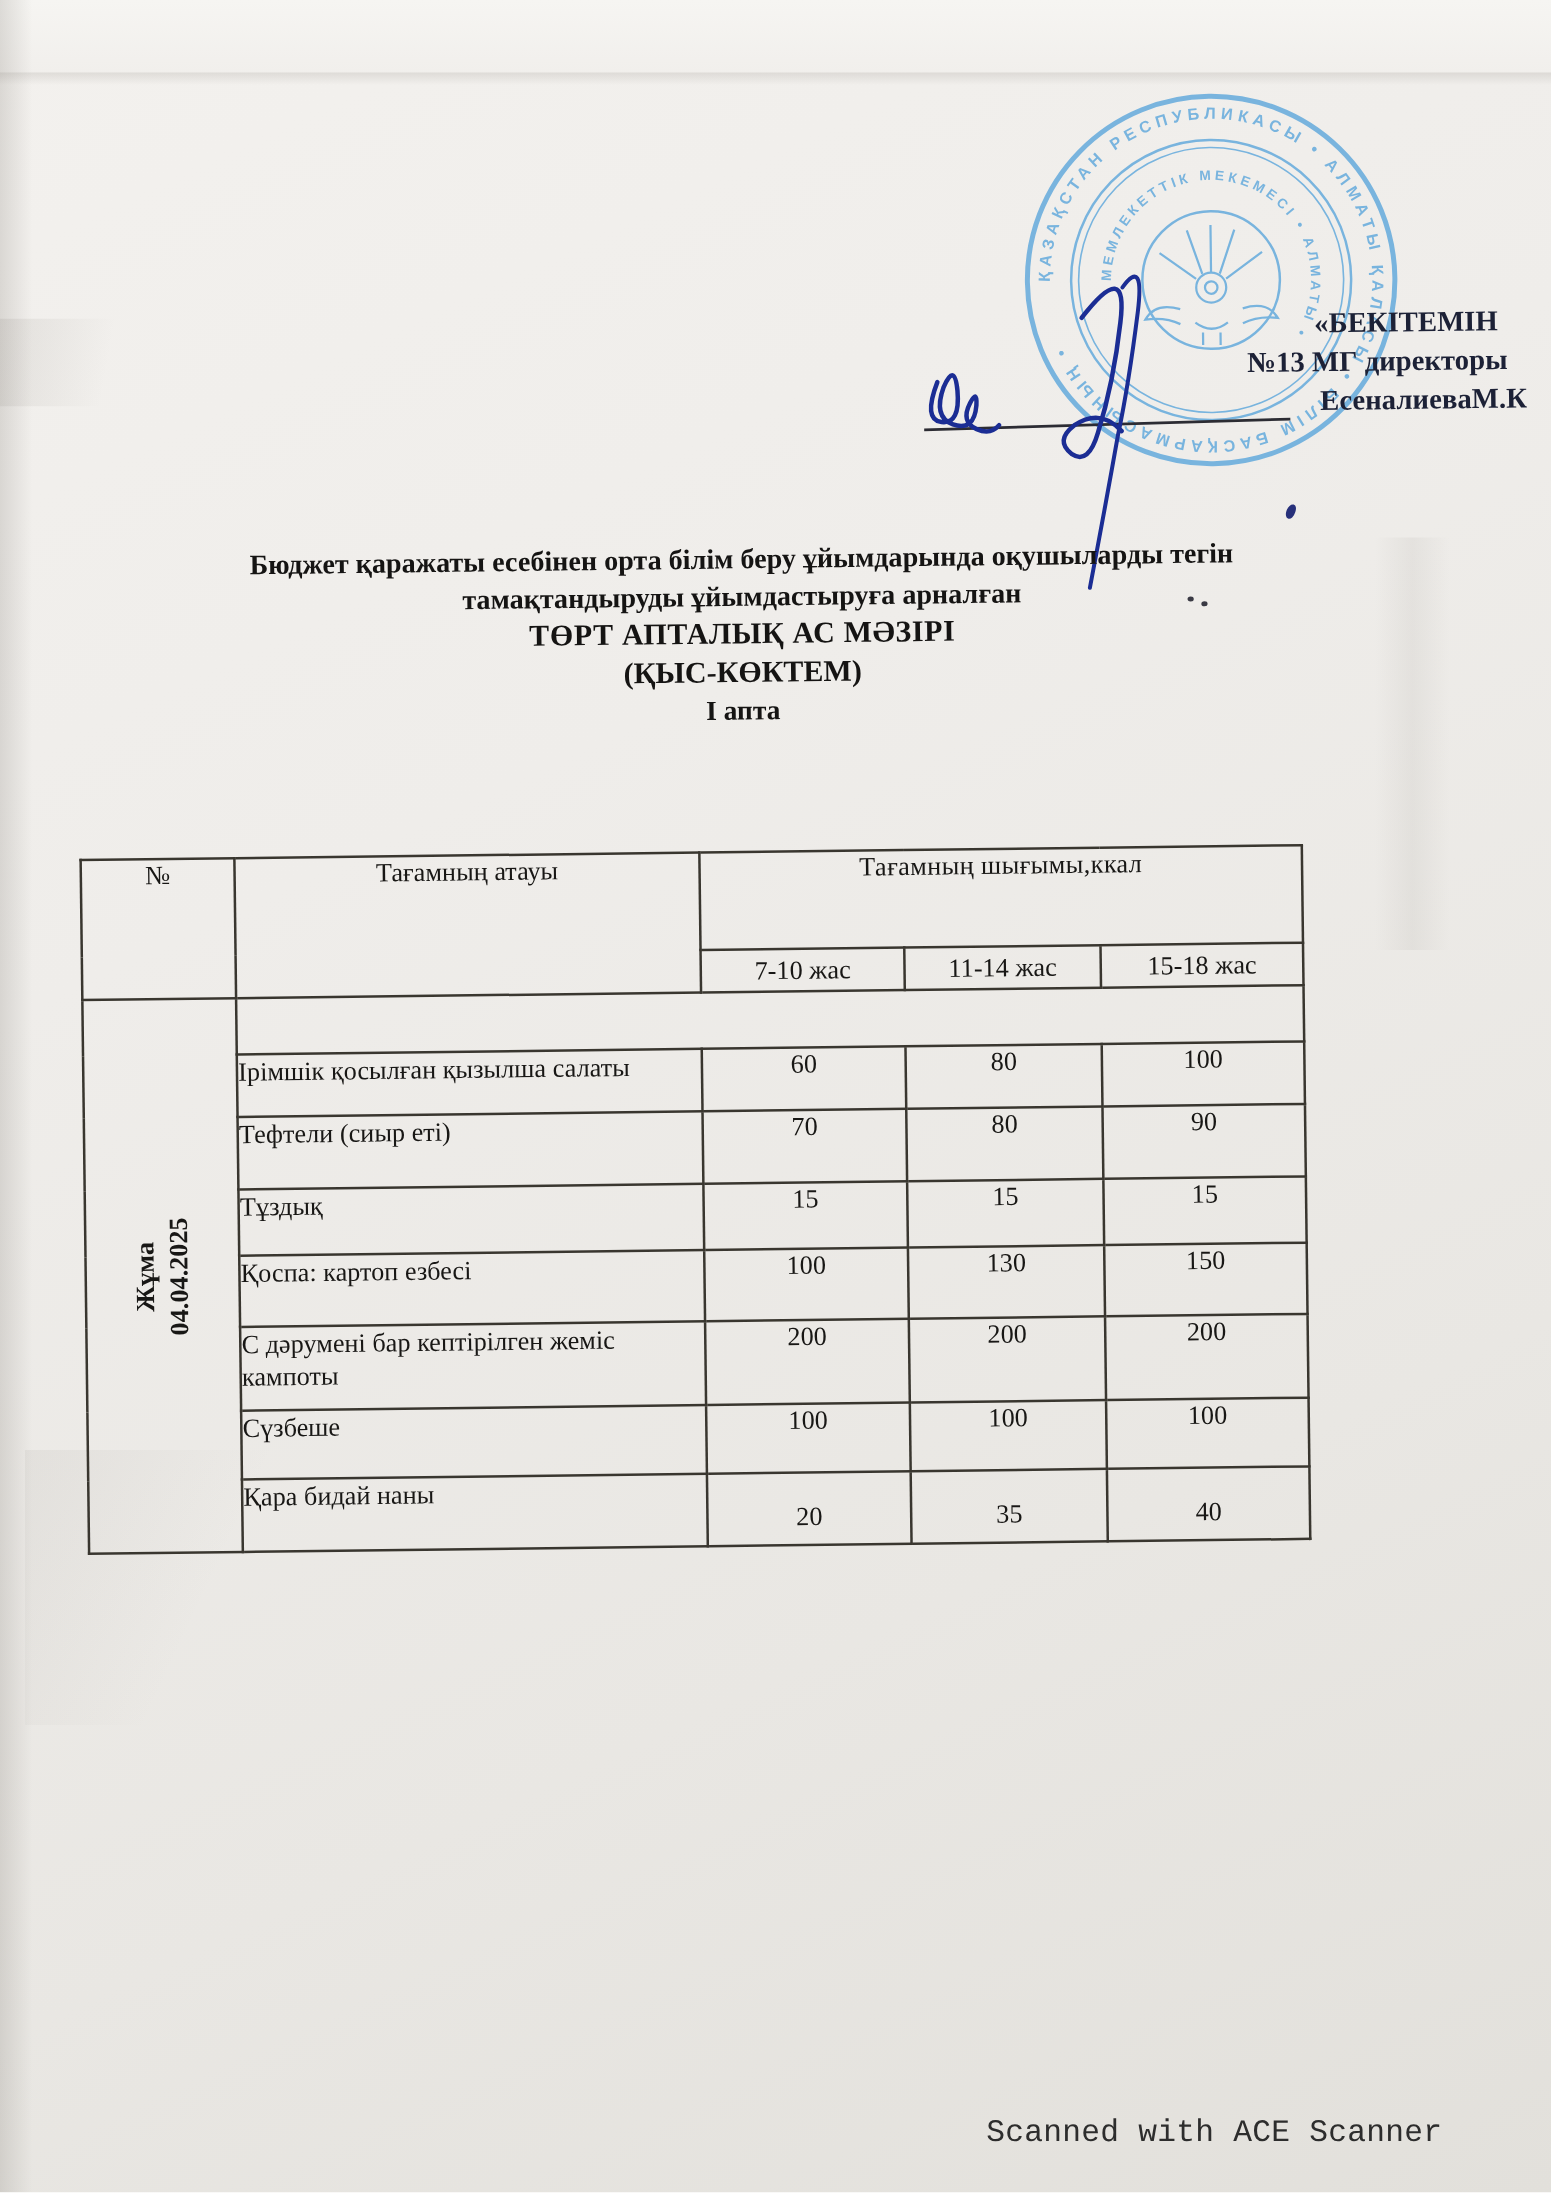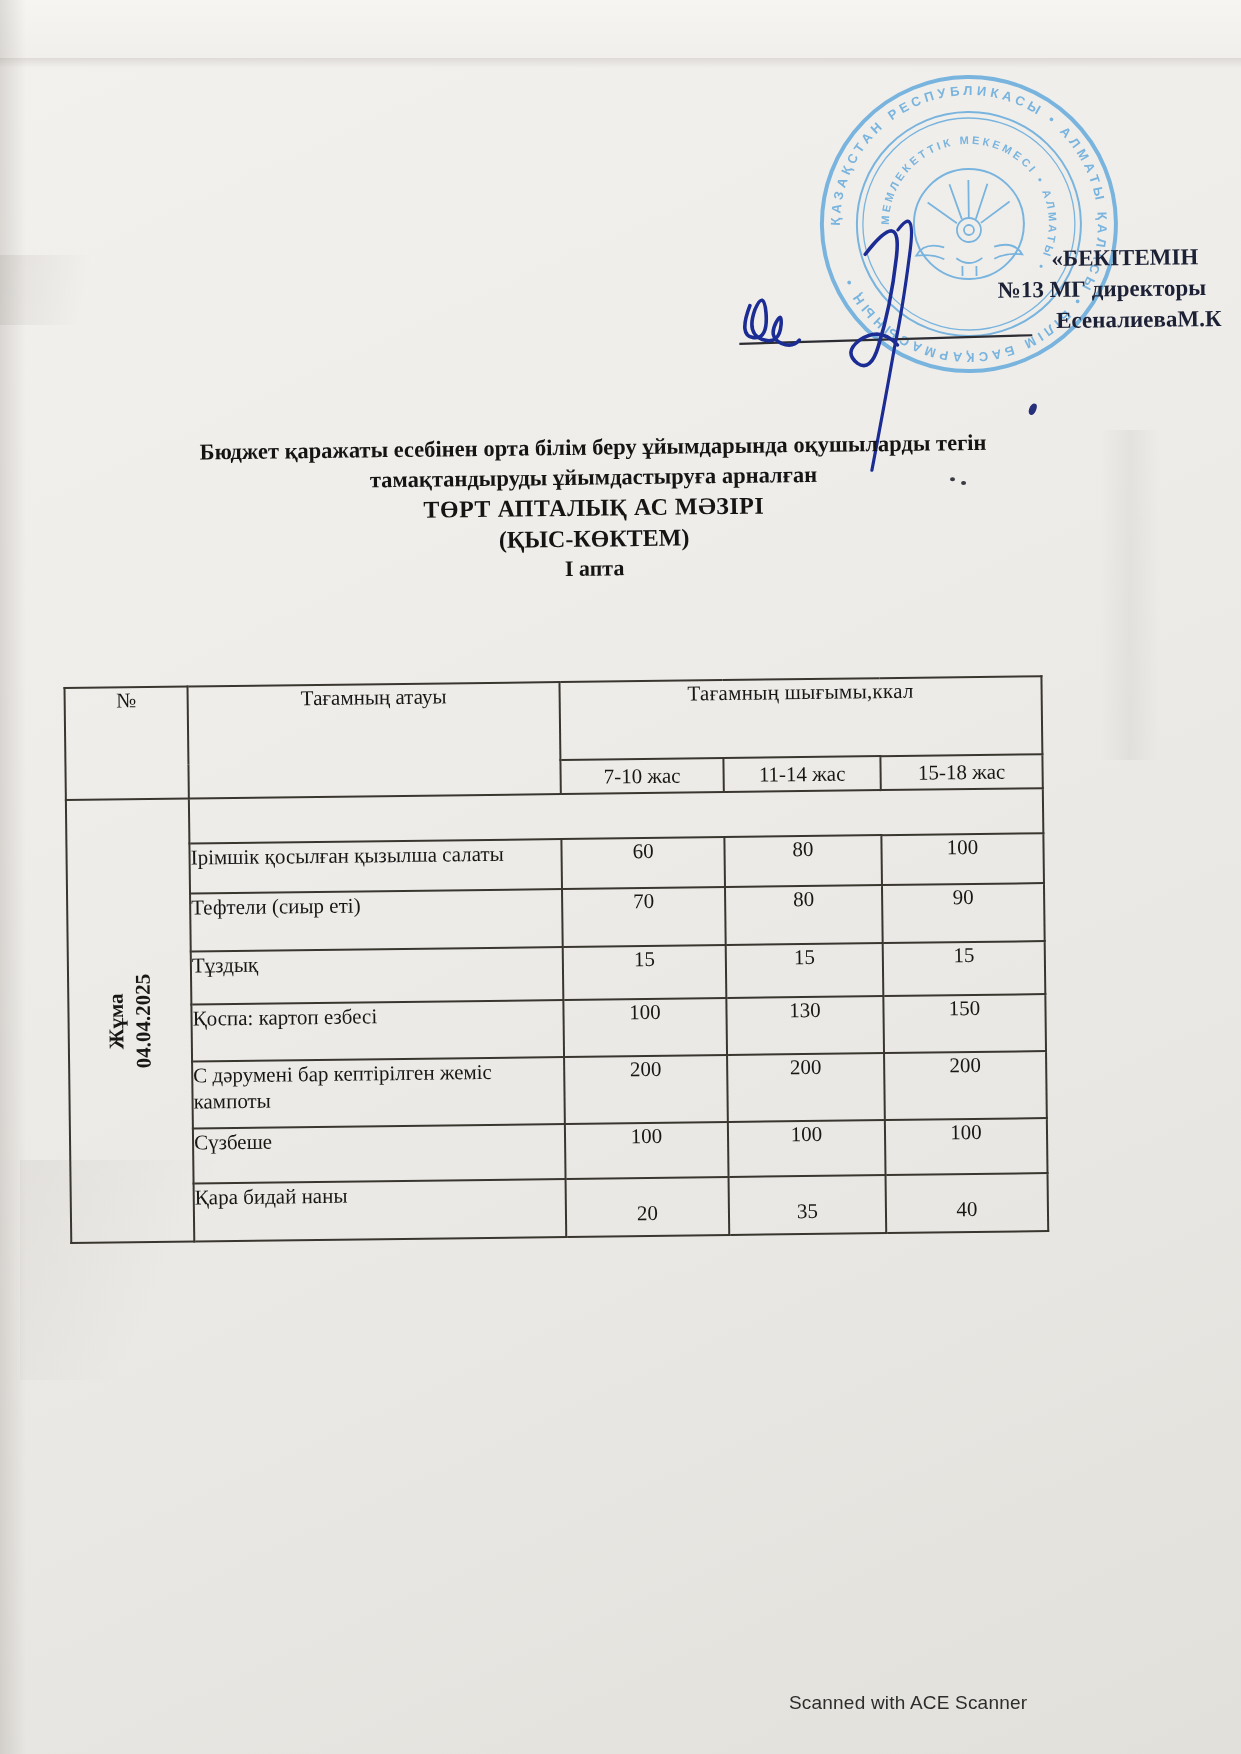--- a/index.html
+++ b/index.html
@@ -63,22 +63,22 @@
   
   .sig-svg{position:absolute;left:700px;top:195px;}
   .stamp-svg{position:absolute;left:823px;top:66px;opacity:.82;}
 
   .ink-speck{position:absolute;left:1034px;top:408px;width:7px;height:12px;
     background:#27307a;border-radius:60% 40% 55% 45%;transform:rotate(18deg);}
   .dot1,.dot2{position:absolute;width:5px;height:4px;background:#3a3a44;border-radius:50%;}
   .dot1{left:954px;top:481px;}
   .dot2{left:965px;top:485px;}
 
-  .footer{position:absolute;left:789px;top:1692px;font-family:Liberation Sans, sans-serif;
-    font-size:19px;color:#2d2d2d;letter-spacing:.2px;}
+  .footer{position:absolute;left:789px;top:1692px;font-family:Liberation Mono, monospace;
+    font-size:25px;color:#2d2d2d;letter-spacing:.2px;}
 </style>
 </head>
 <body>
 
 <div class="page">
 
   <div class="shade top-band"></div>
   <div class="shade top-edge"></div>
   <div class="shade left-edge"></div>
   <div class="shade crease1"></div>

